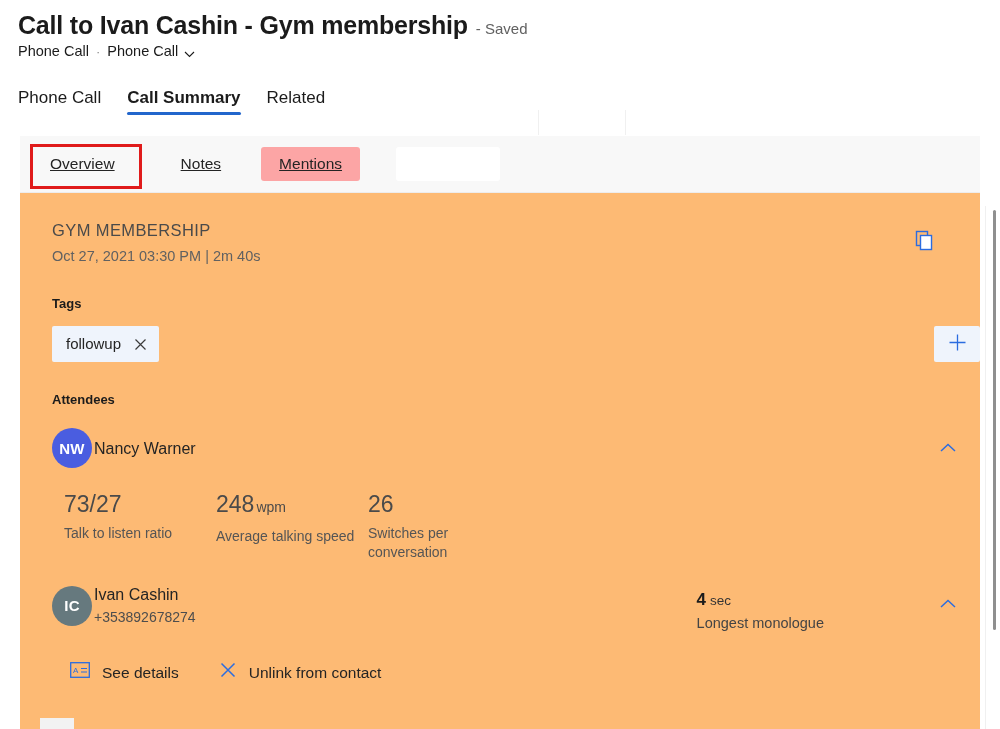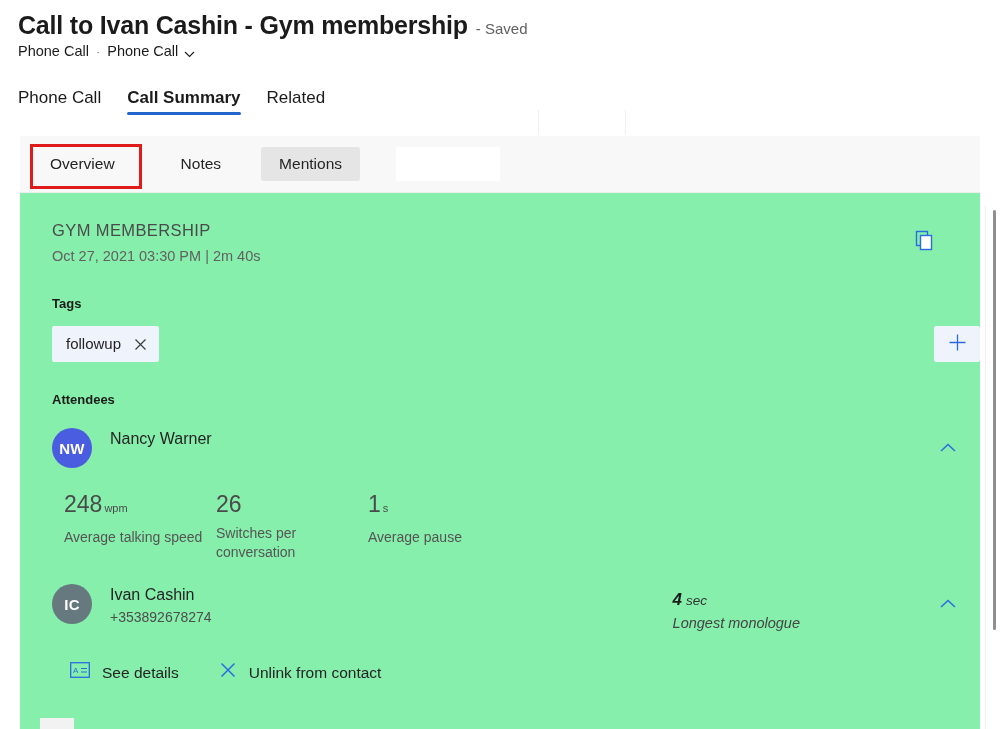--- a/index.html
+++ b/index.html
@@ -128,23 +128,24 @@
     padding-left: 12px;
     gap: 0;
   }
   .inner-tab {
     font-size: 15.5px;
     color: #242424;
     padding: 7px 18px;
     cursor: pointer;
     border-radius: 3px;
     line-height: 20px;
+    text-decoration: underline;
   }
   .inner-tab.boxed {
-    background: #e5e5e5;
+    background: #fca5a5;
   }
   .inner-tab.placeholder {
     background: #ffffff;
     width: 104px;
     height: 34px;
     padding: 0;
     margin-left: 36px;
   }
   .tab-annotation {
     position: absolute;
@@ -154,21 +155,21 @@
     height: 45px;
     border: 3px solid #e01b1b;
     box-sizing: border-box;
     pointer-events: none;
   }
 
   
   .panel-body {
     position: relative;
     padding: 26px 0 0 32px;
-    background: #86efac;
+    background: #fdba74;
     height: 537px;
     box-sizing: border-box;
   }
   .summary-head {
     position: relative;
   }
   .summary-title {
     font-size: 16.5px;
     color: #4a4a4a;
     letter-spacing: 0.4px;
@@ -235,21 +236,22 @@
     cursor: pointer;
   }
 
   
   .attendee-block {
     margin-top: 18px;
     position: relative;
   }
   .attendee-row {
     display: flex;
-    gap: 18px;
+    align-items: center;
+    gap: 2px;
     position: relative;
     padding-right: 60px;
   }
   .avatar {
     width: 40px;
     height: 40px;
     border-radius: 50%;
     display: flex;
     align-items: center;
     justify-content: center;
@@ -292,41 +294,40 @@
     width: 152px;
     padding-right: 10px;
     box-sizing: border-box;
   }
   .metric-value {
     font-size: 23px;
     color: #4a4a4a;
     line-height: 28px;
   }
   .metric-unit {
-    font-size: 11px;
+    font-size: 14px;
     color: #4a4a4a;
     margin-left: 2px;
   }
   .metric-label {
     font-size: 14px;
     color: #555555;
     margin-top: 6px;
     line-height: 19px;
   }
 
   
   .attendee-row-2 {
     margin-top: 22px;
   }
   .right-metric {
     position: absolute;
-    right: 180px;
+    right: 156px;
     top: 5px;
     text-align: left;
-    font-style: italic;
   }
   .right-metric .metric-value {
     font-size: 17px;
     font-weight: bold;
     color: #1b1b1b;
     line-height: 22px;
   }
   .right-metric .metric-unit {
     font-size: 13.5px;
     font-weight: normal;
@@ -473,30 +474,30 @@
         </div>
         <div class="collapse-btn">
           <svg width="20" height="14" viewBox="0 0 20 14">
               <path d="M3 10 L10 3.5 L17 10" fill="none" stroke="#2b6ce0" stroke-width="1.5"></path>
             </svg>
         </div>
       </div>
 
       <div class="metrics">
         <div class="metric">
+          <div class="metric-value">73/27</div>
+          <div class="metric-label">Talk to listen ratio</div>
+        </div>
+        <div class="metric">
           <div class="metric-value"><span>248</span><span class="metric-unit">wpm</span></div>
           <div class="metric-label">Average talking speed</div>
         </div>
         <div class="metric">
           <div class="metric-value">26</div>
           <div class="metric-label">Switches per conversation</div>
-        </div>
-        <div class="metric">
-          <div class="metric-value"><span>1</span><span class="metric-unit">s</span></div>
-          <div class="metric-label">Average pause</div>
         </div>
       </div>
     </div>
 
     <div class="attendee-block attendee-row-2">
       <div class="attendee-row">
         <div class="avatar" style="background:#66797e;">IC</div>
         <div>
           <div class="attendee-name">Ivan Cashin</div>
           <div class="attendee-sub">+353892678274</div>

